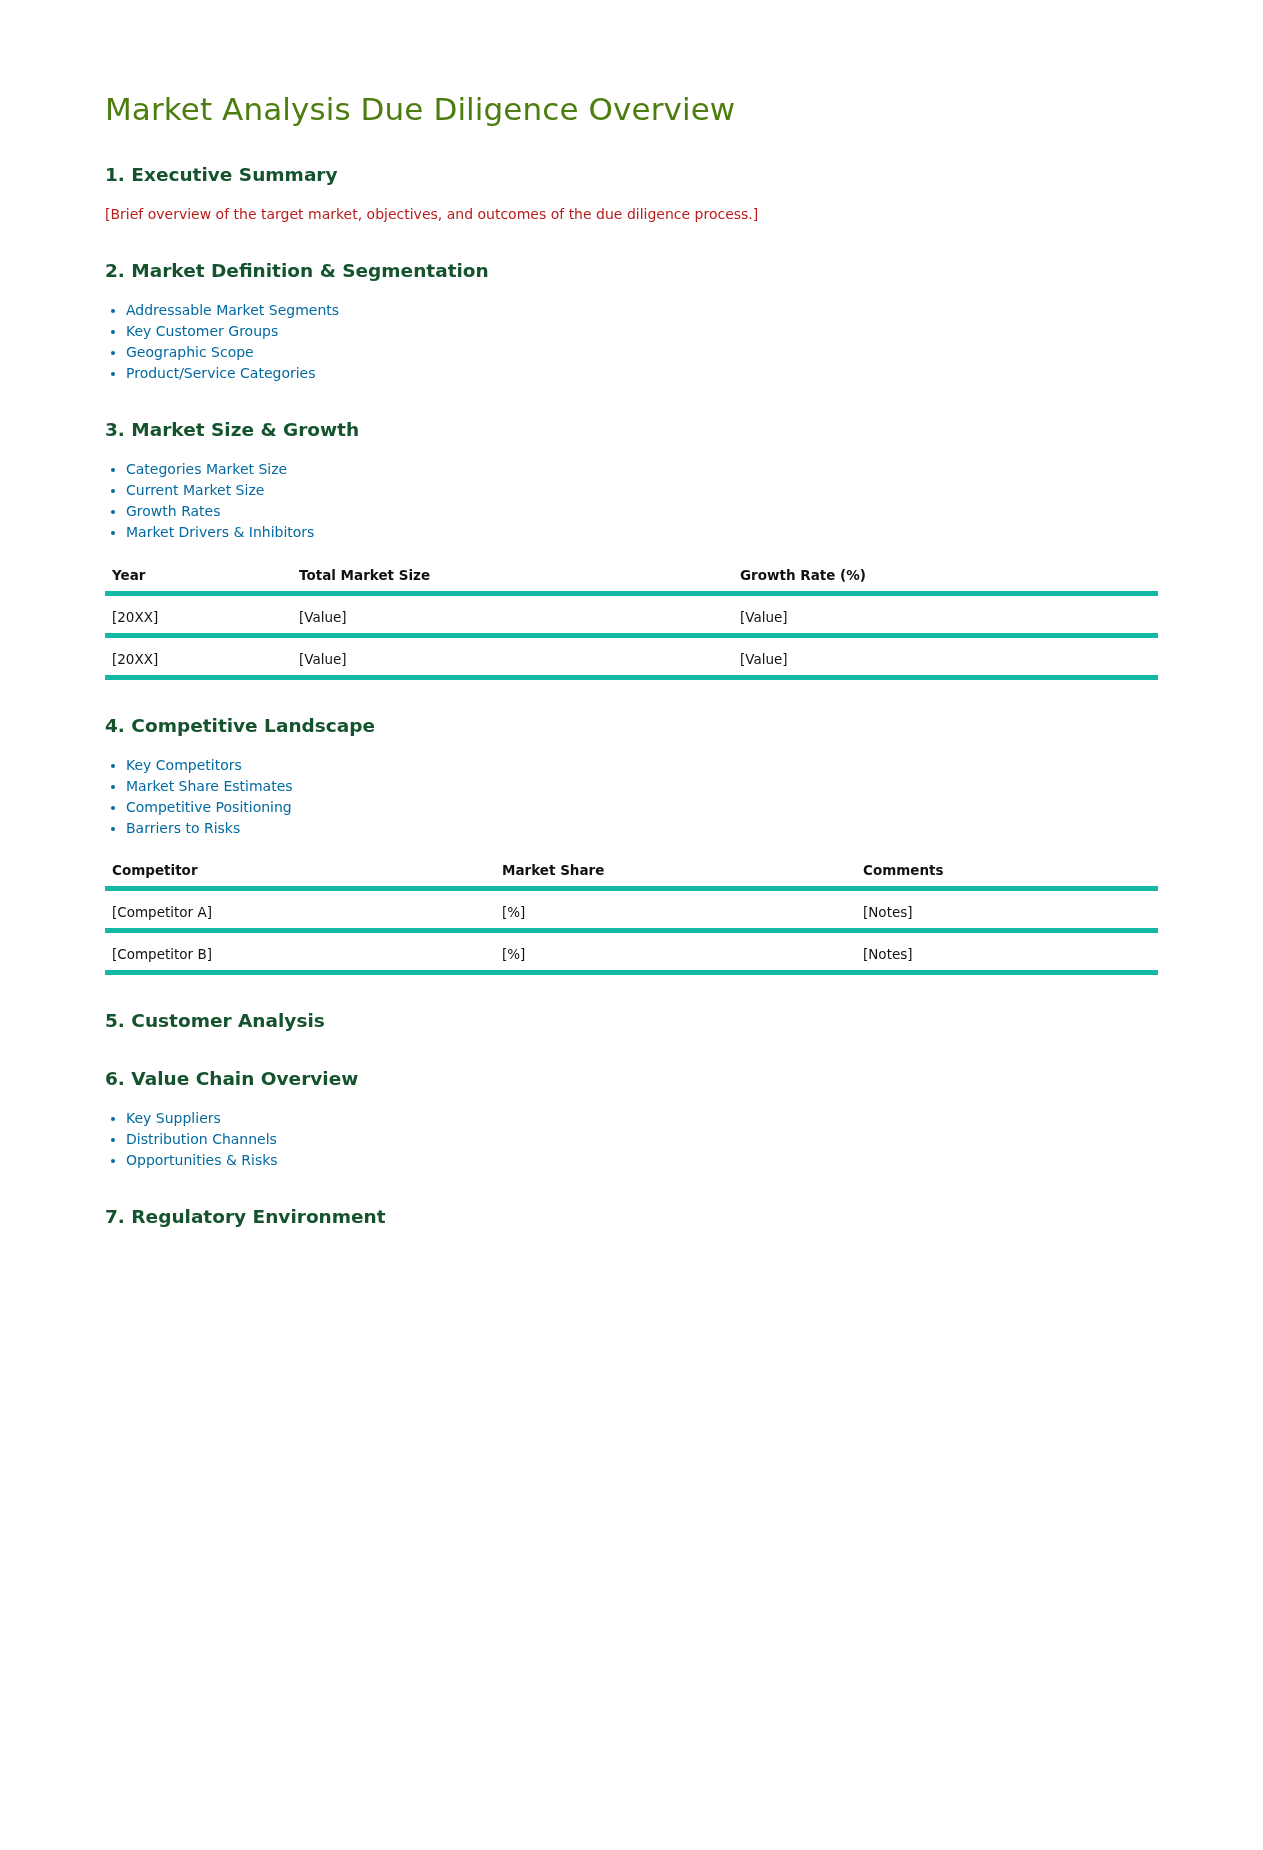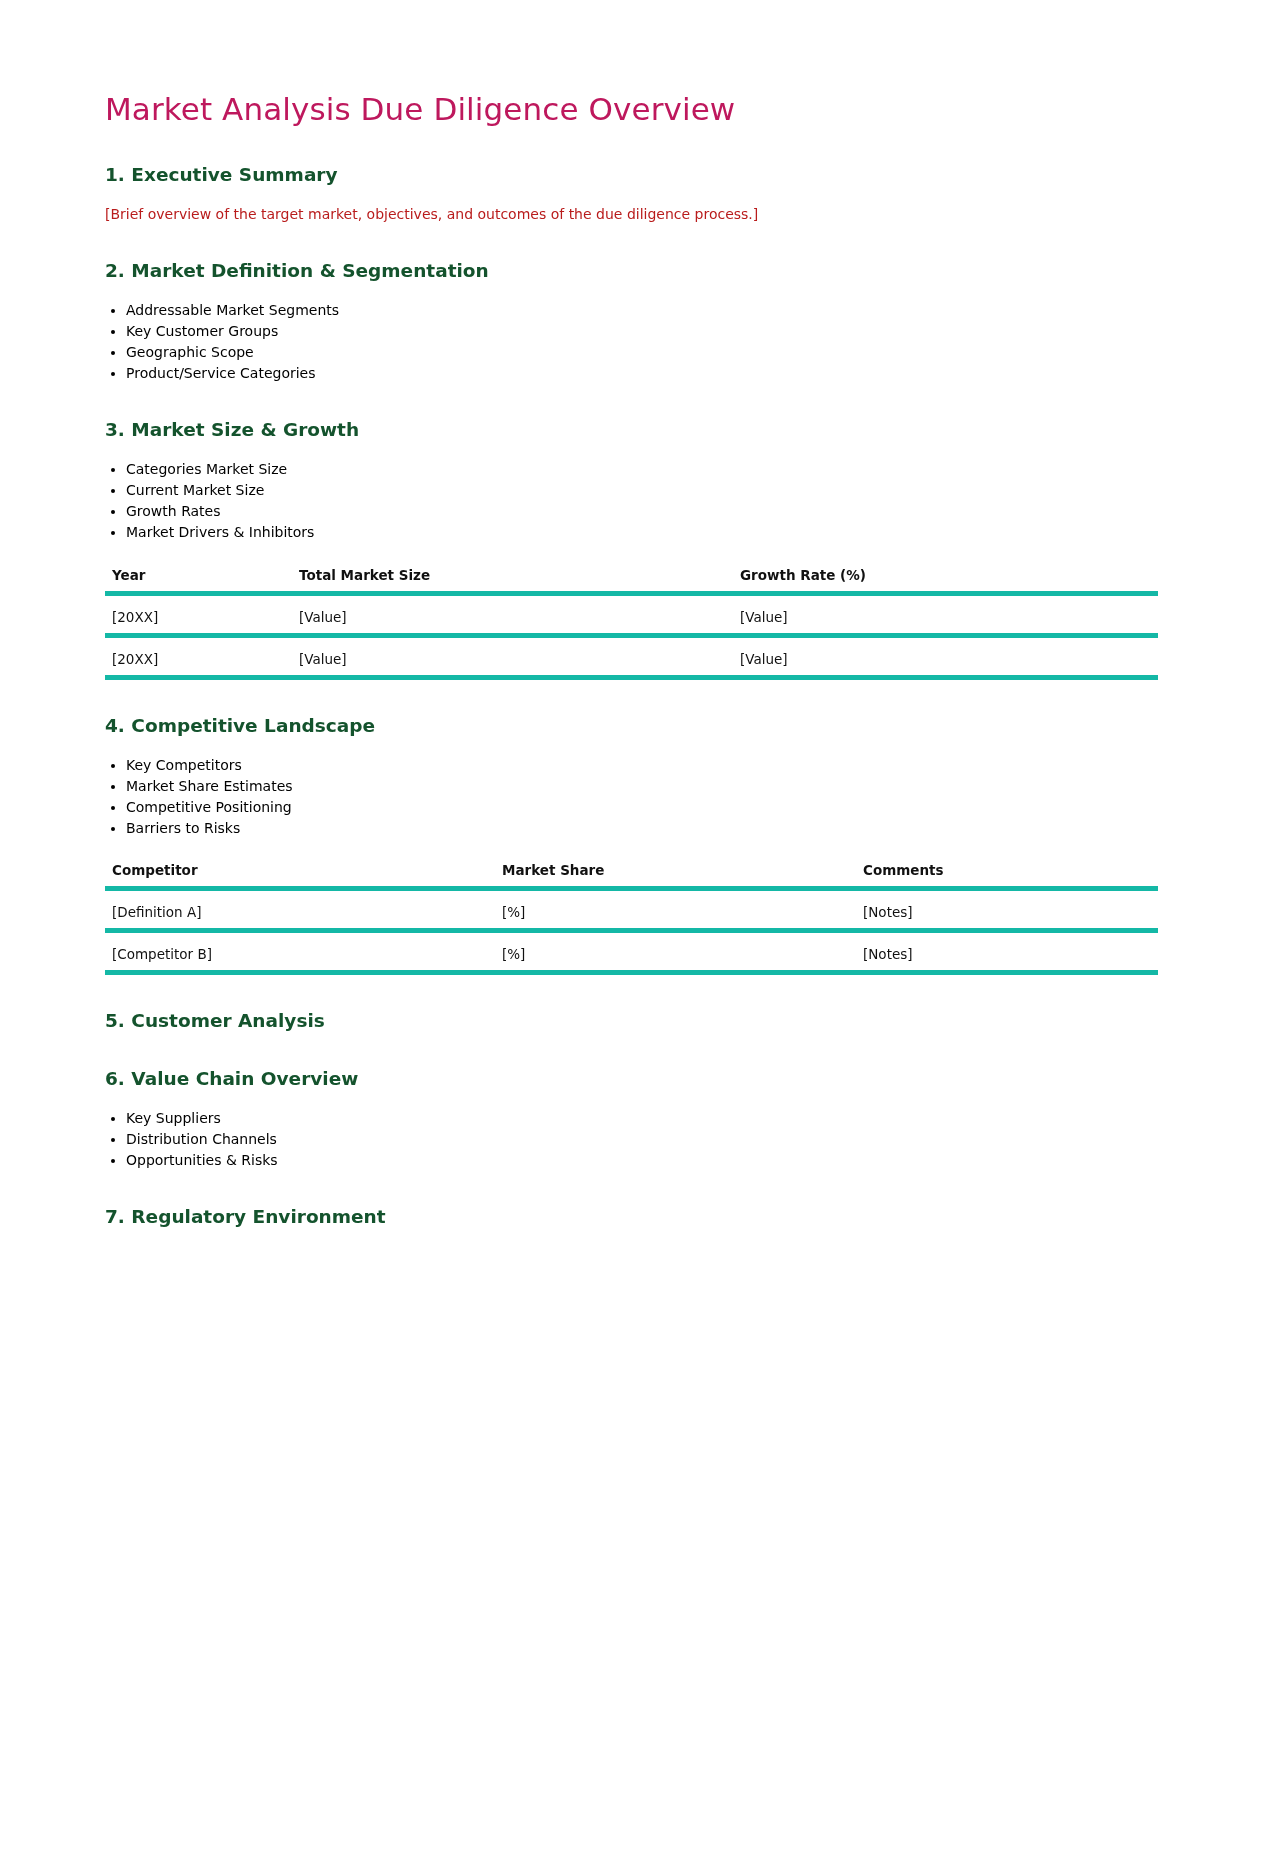--- a/index.html
+++ b/index.html
@@ -1,23 +1,23 @@
 <!DOCTYPE html>
 <html><head>
 <meta charset="utf-8">
 <style>
   html, body { margin: 0; padding: 0; background: #ffffff; }
   body { width: 1263px; height: 1850px; overflow: hidden; font-family: "DejaVu Sans", "Liberation Sans", sans-serif; color: #111; }
   .viewport { position: relative; width: 1263px; height: 1299px; overflow: hidden; }
   .page { padding: 89px 105px 0 105px; width: 1053px; }
-  h1 { margin: 0; font-size: 31px; line-height: 40px; font-weight: 500; color: #be185d; letter-spacing: 0.1px; }
+  h1 { margin: 0; font-size: 31px; line-height: 40px; font-weight: 500; color: #4d7c0f; letter-spacing: 0.1px; }
   h2 { margin: 34px 0 17px 0; font-size: 18.5px; line-height: 24px; font-weight: 600; color: #14532d; }
   .page > h2.first { margin-top: 34px; }
   p { margin: 0; font-size: 14px; line-height: 21px; color: #b91c1c; }
-  ul { margin: 0; padding-left: 21px; font-size: 14px; line-height: 21px; color: #000000; }
+  ul { margin: 0; padding-left: 21px; font-size: 14px; line-height: 21px; color: #0369a1; }
   ul li { margin: 0; padding-left: 0; }
   table { border-collapse: collapse; width: 1053px; table-layout: fixed; font-size: 13.5px; color: #111; margin-top: 11px; }
   th, td { text-align: left; padding: 12px 7px 7px 7px; line-height: 18px; border-bottom: 5px solid #14b8a6; font-weight: normal; }
   th { font-weight: 600; color: #111; }
   table.t2 { margin-top: 10px; }
 </style>
 </head>
 <body>
 
 <div class="viewport">
@@ -85,21 +85,21 @@
         </colgroup>
       <thead>
         <tr>
           <th>Competitor</th>
           <th>Market Share</th>
           <th>Comments</th>
         </tr>
       </thead>
       <tbody>
         <tr>
-          <td>[Definition A]</td>
+          <td>[Competitor A]</td>
           <td>[%]</td>
           <td>[Notes]</td>
         </tr>
         <tr>
           <td>[Competitor B]</td>
           <td>[%]</td>
           <td>[Notes]</td>
         </tr>
       </tbody>
     </table>

